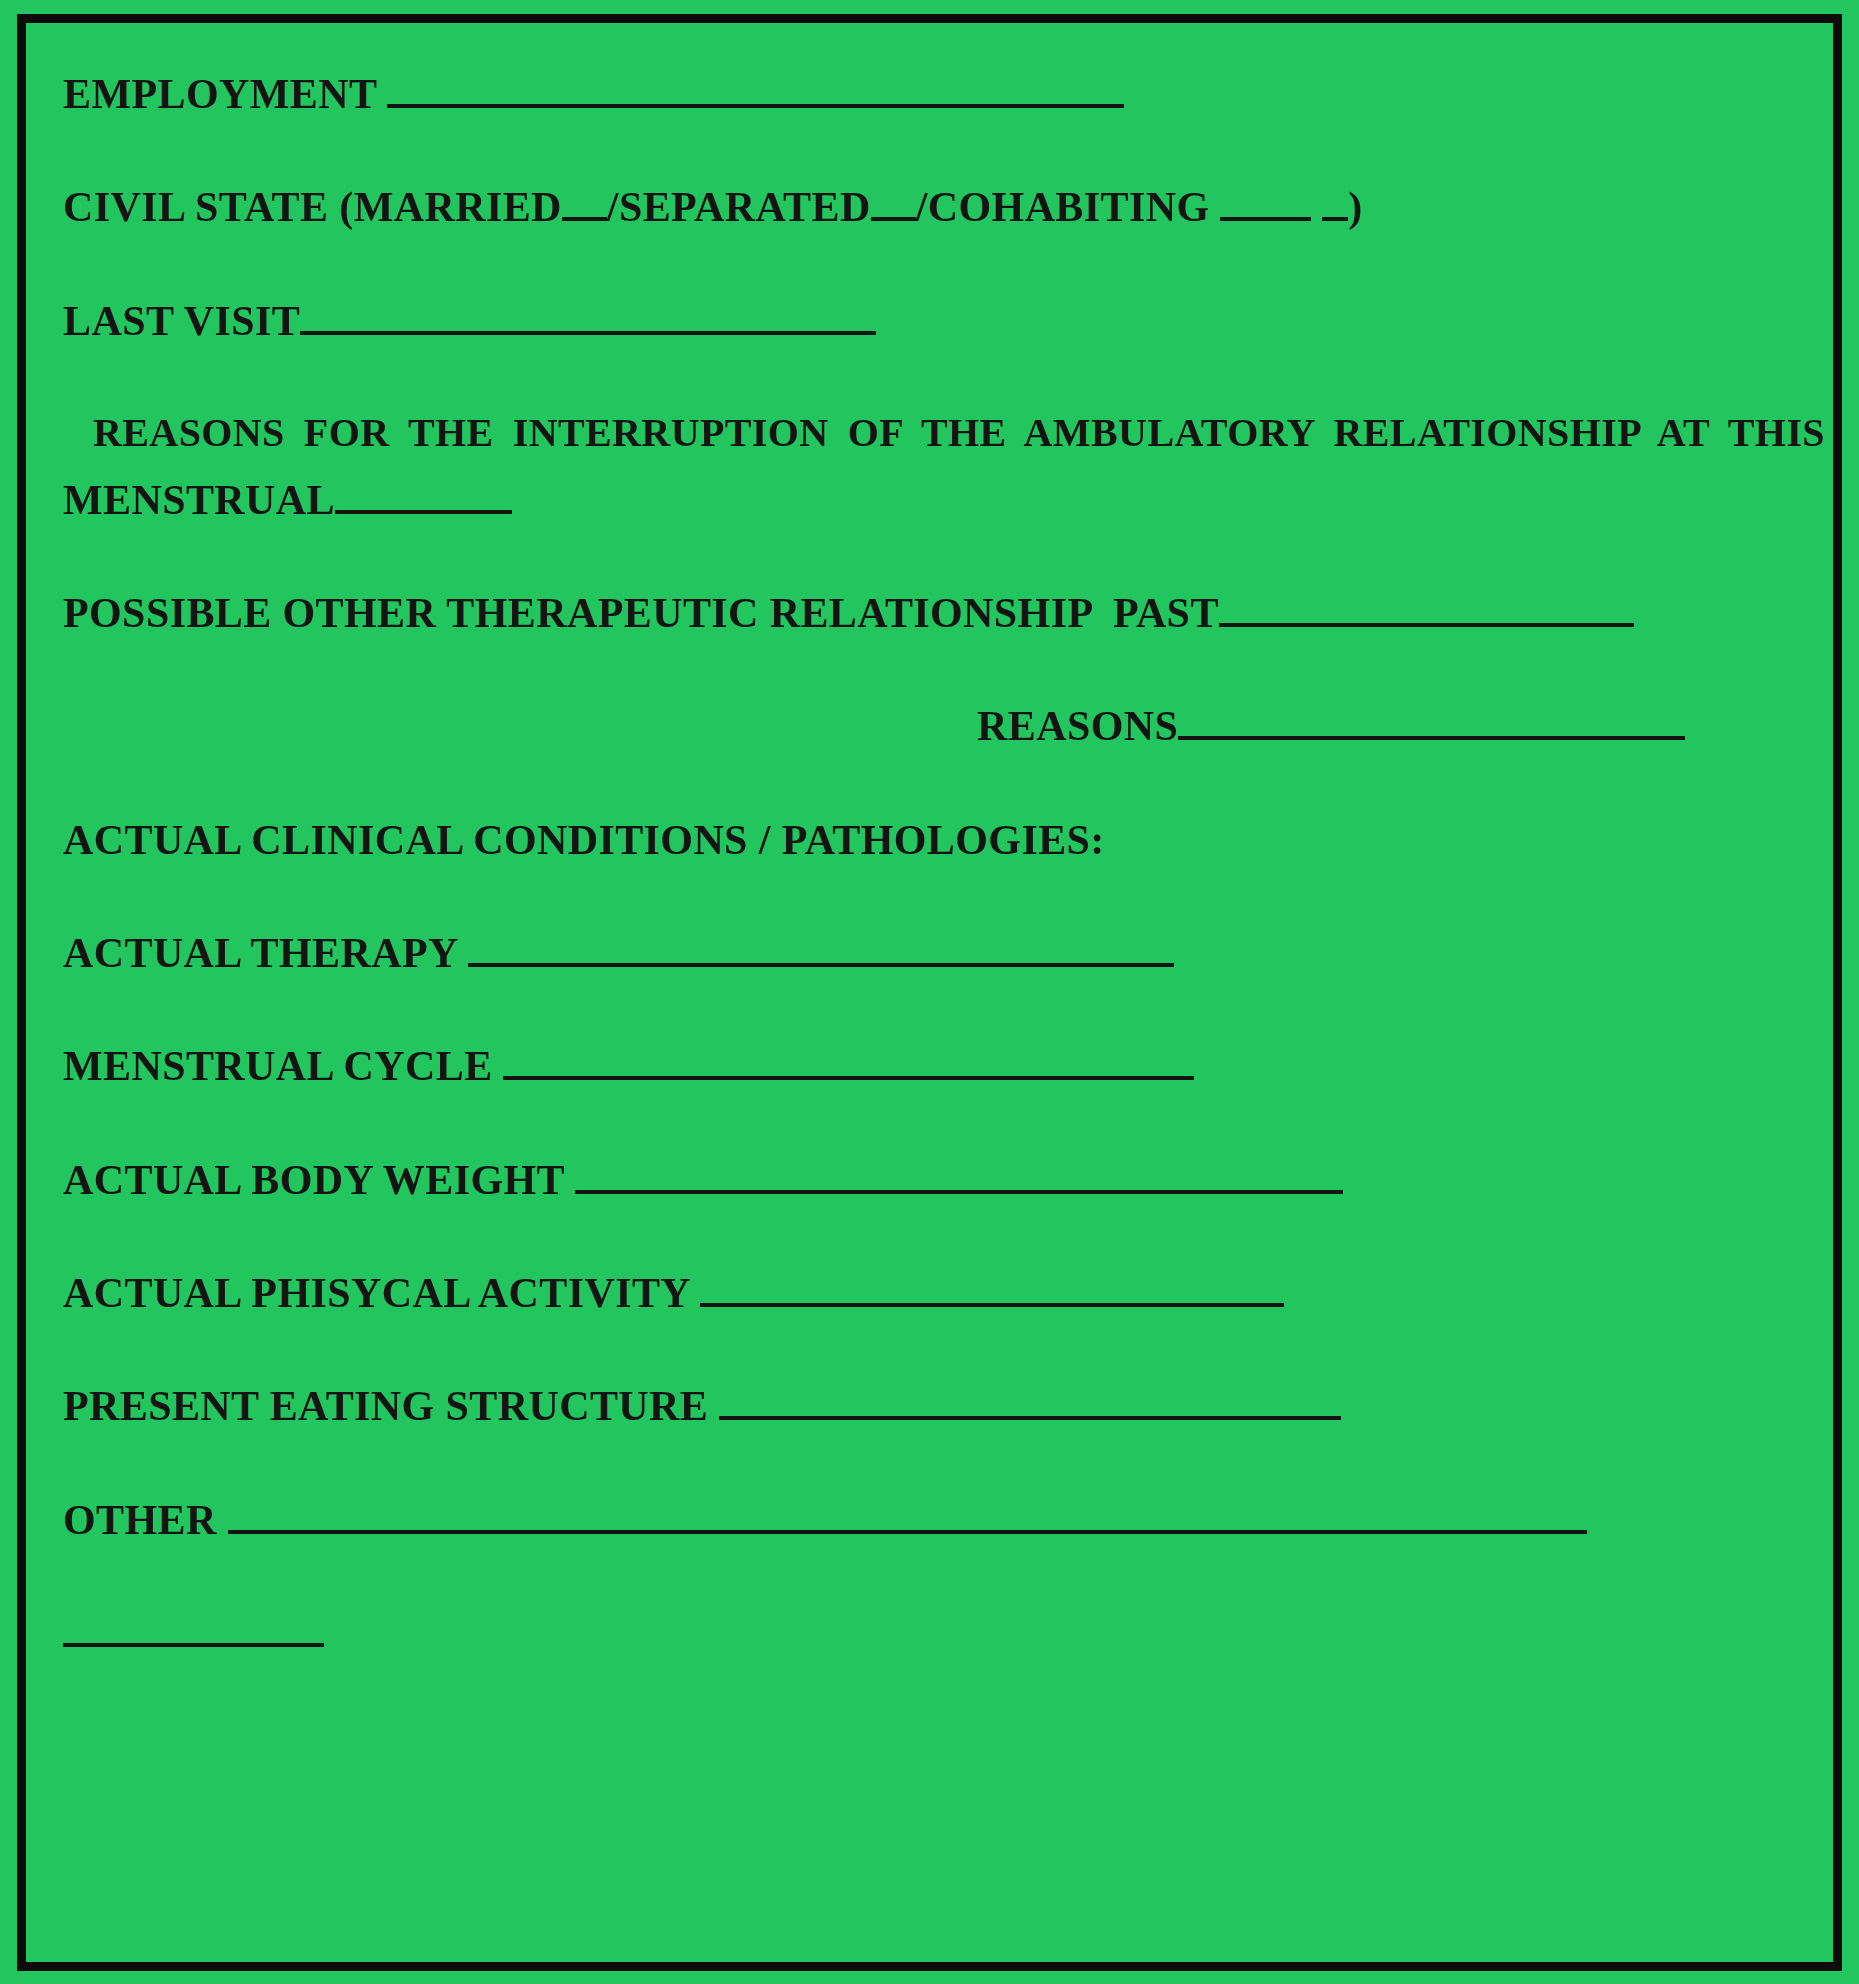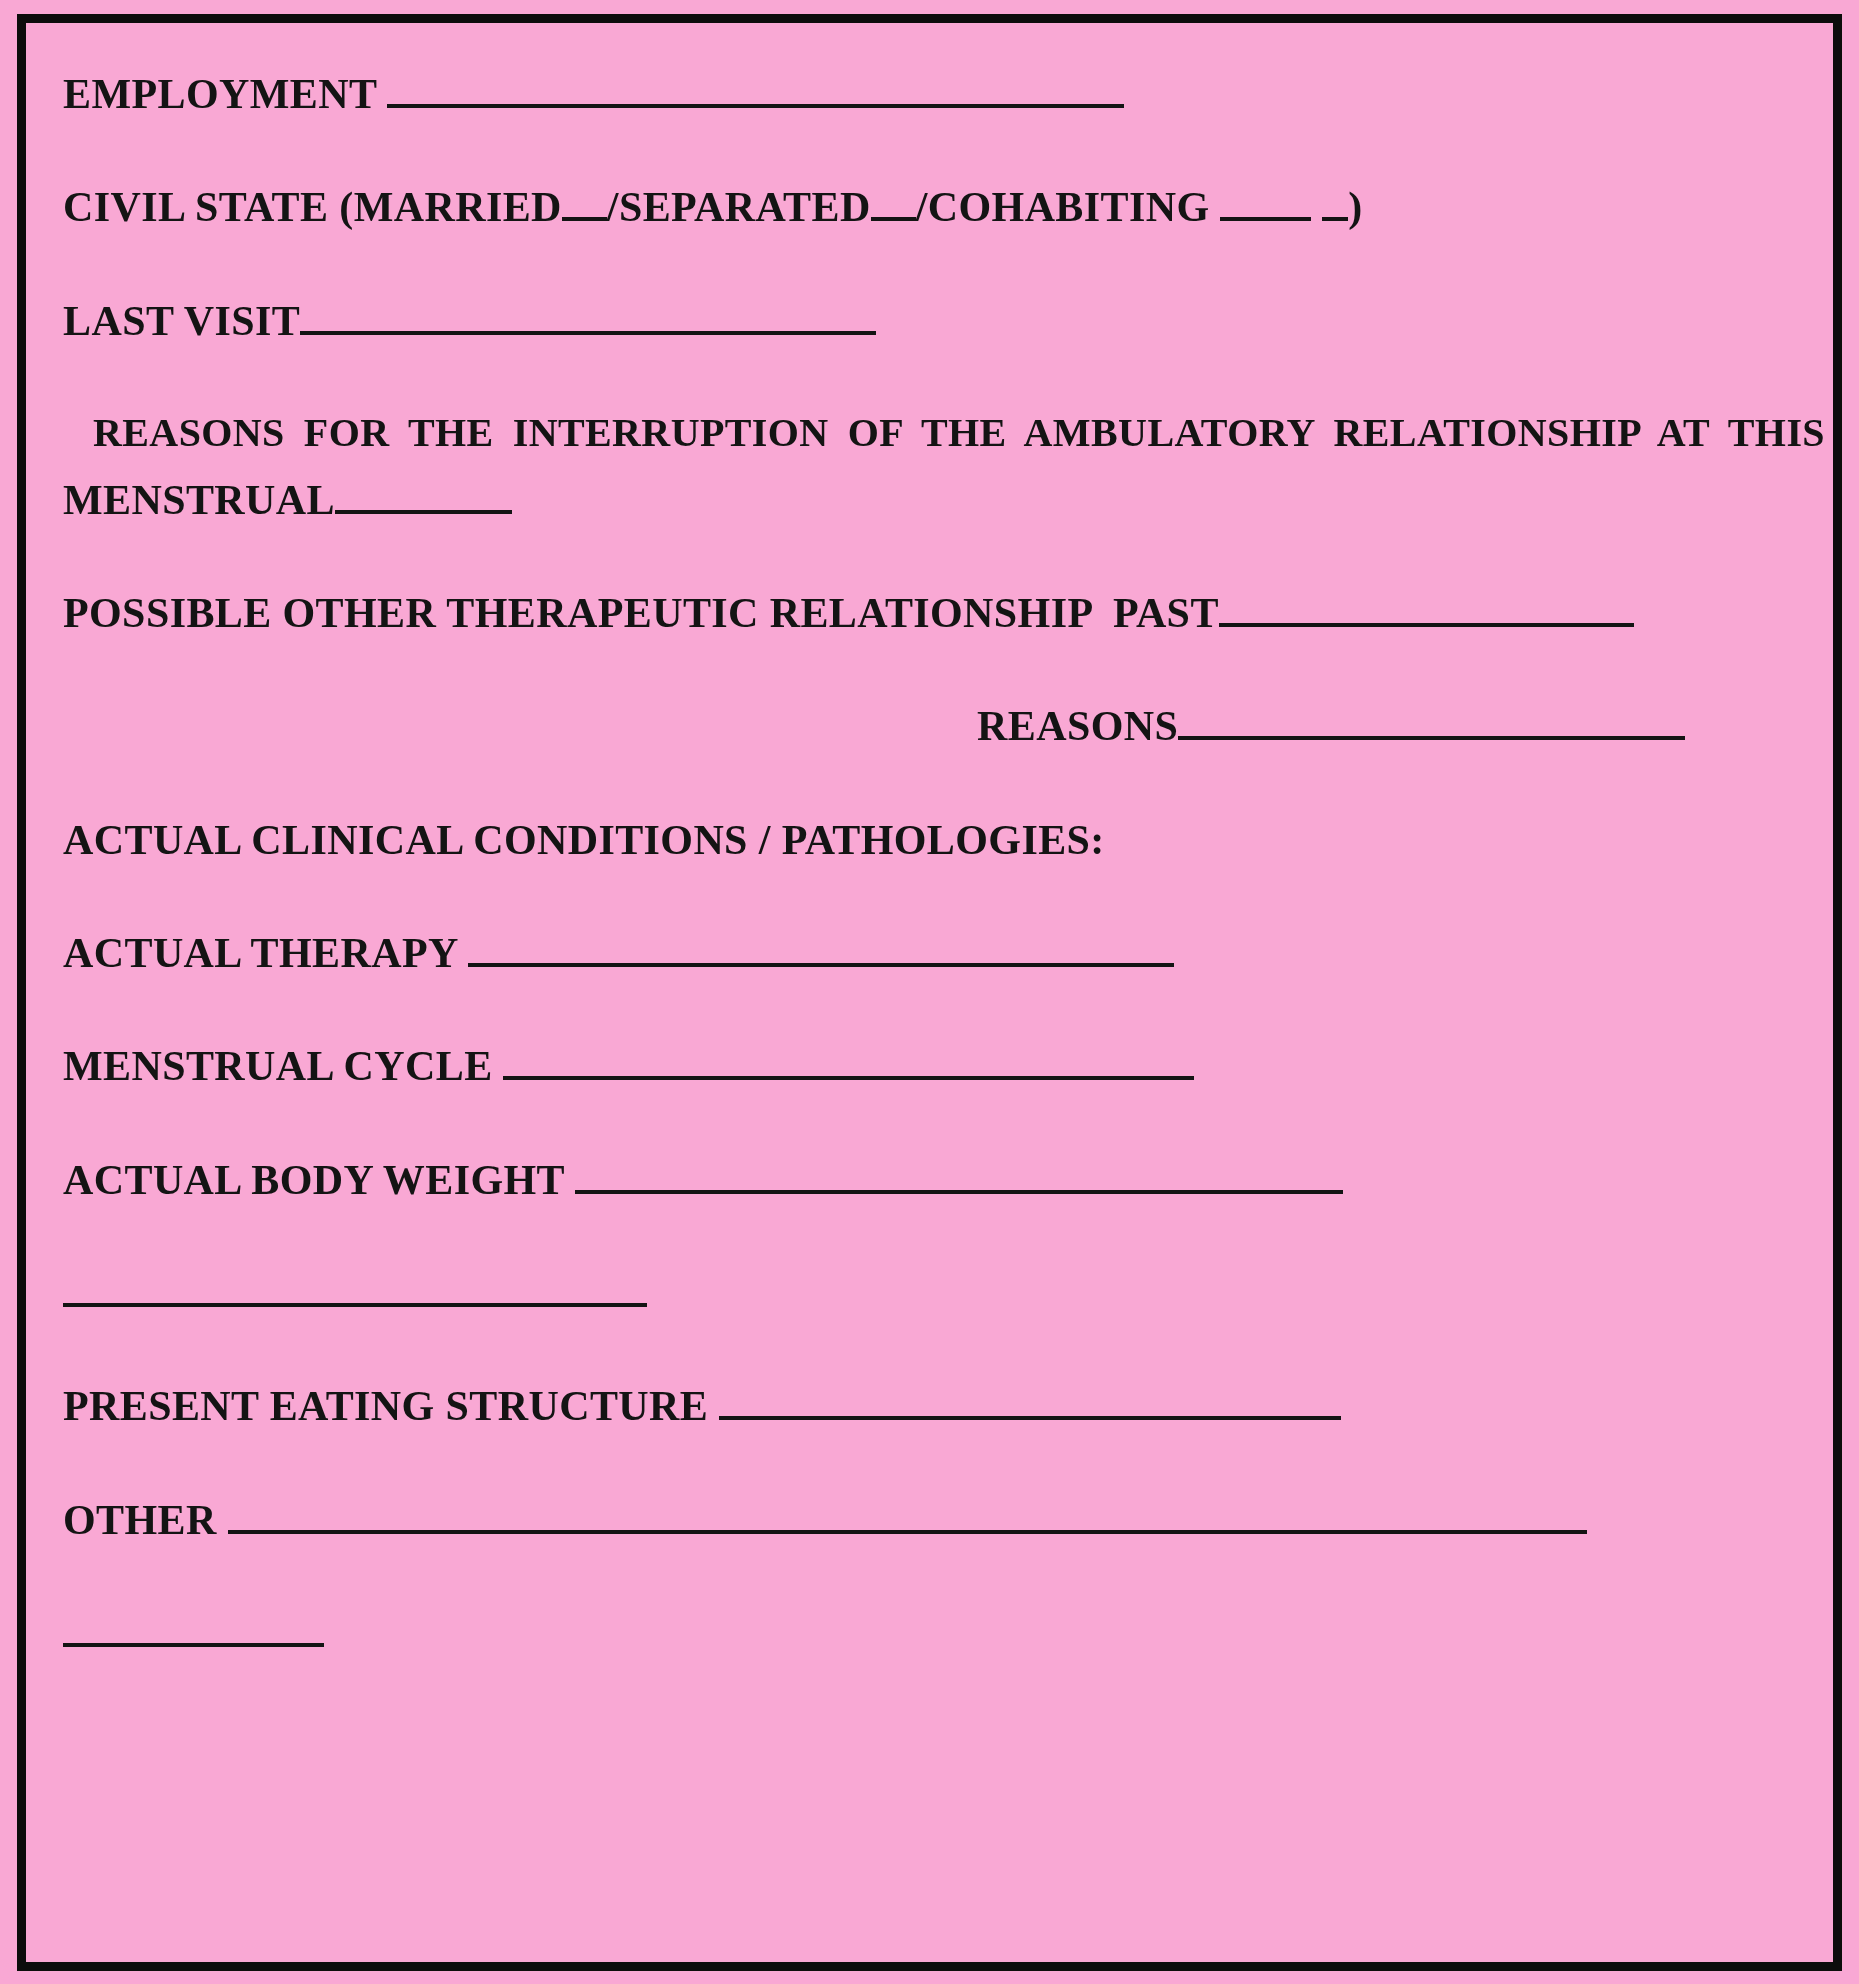--- a/index.html
+++ b/index.html
@@ -4,21 +4,21 @@
 <style>
   html, body {
     margin: 0;
     padding: 0;
     background: #ffffff;
   }
   .page {
     position: relative;
     width: 1859px;
     height: 1985px;
-    background: #f9a8d4;
+    background: #22c55e;
     overflow: hidden;
   }
   .frame {
     position: absolute;
     left: 17px;
     top: 14px;
     right: 17px;
     bottom: 14px;
     border: 9.2px solid #0c0c0c;
     box-sizing: border-box;
@@ -60,20 +60,20 @@
         <div class="row"><span class="label">EMPLOYMENT </span><span class="blank" style="width: 737px;"></span></div>
         <div class="row"><span class="label">CIVIL STATE (MARRIED</span><span class="blank" style="width: 45px;"></span><span class="label">/SEPARATED</span><span class="blank" style="width: 45px;"></span><span class="label">/COHABITING </span><span class="blank" style="width: 91px;"></span><span class="label">&nbsp;</span><span class="blank" style="width: 26px;"></span><span class="label">)</span></div>
         <div class="row"><span class="label">LAST VISIT</span><span class="blank" style="width: 576px;"></span></div>
         <div class="row"><div class="justify-line">REASONS FOR THE INTERRUPTION OF THE AMBULATORY RELATIONSHIP AT THIS</div><span class="label">MENSTRUAL</span><span class="blank" style="width: 177px;"></span></div>
         <div class="row"><span class="label">POSSIBLE OTHER THERAPEUTIC RELATIONSHIP &nbsp;PAST</span><span class="blank" style="width: 415px;"></span></div>
         <div class="row" style="margin-left: 914px;"><span class="label">REASONS</span><span class="blank" style="width: 507px;"></span></div>
         <div class="row"><span class="label">ACTUAL CLINICAL CONDITIONS / PATHOLOGIES:</span></div>
         <div class="row"><span class="label">ACTUAL THERAPY </span><span class="blank" style="width: 706px;"></span></div>
         <div class="row"><span class="label">MENSTRUAL CYCLE </span><span class="blank" style="width: 691px;"></span></div>
         <div class="row"><span class="label">ACTUAL BODY WEIGHT </span><span class="blank" style="width: 768px;"></span></div>
-        <div class="row"><span class="blank" style="width: 584px;"></span></div>
+        <div class="row"><span class="label">ACTUAL PHISYCAL ACTIVITY </span><span class="blank" style="width: 584px;"></span></div>
         <div class="row"><span class="label">PRESENT EATING STRUCTURE </span><span class="blank" style="width: 622px;"></span></div>
         <div class="row"><span class="label">OTHER </span><span class="blank" style="width: 1359px;"></span></div>
         <div class="row"><span class="blank" style="width: 261px;"></span></div>
       </div>
   </div>
 </div>
 
 
 </body></html>

